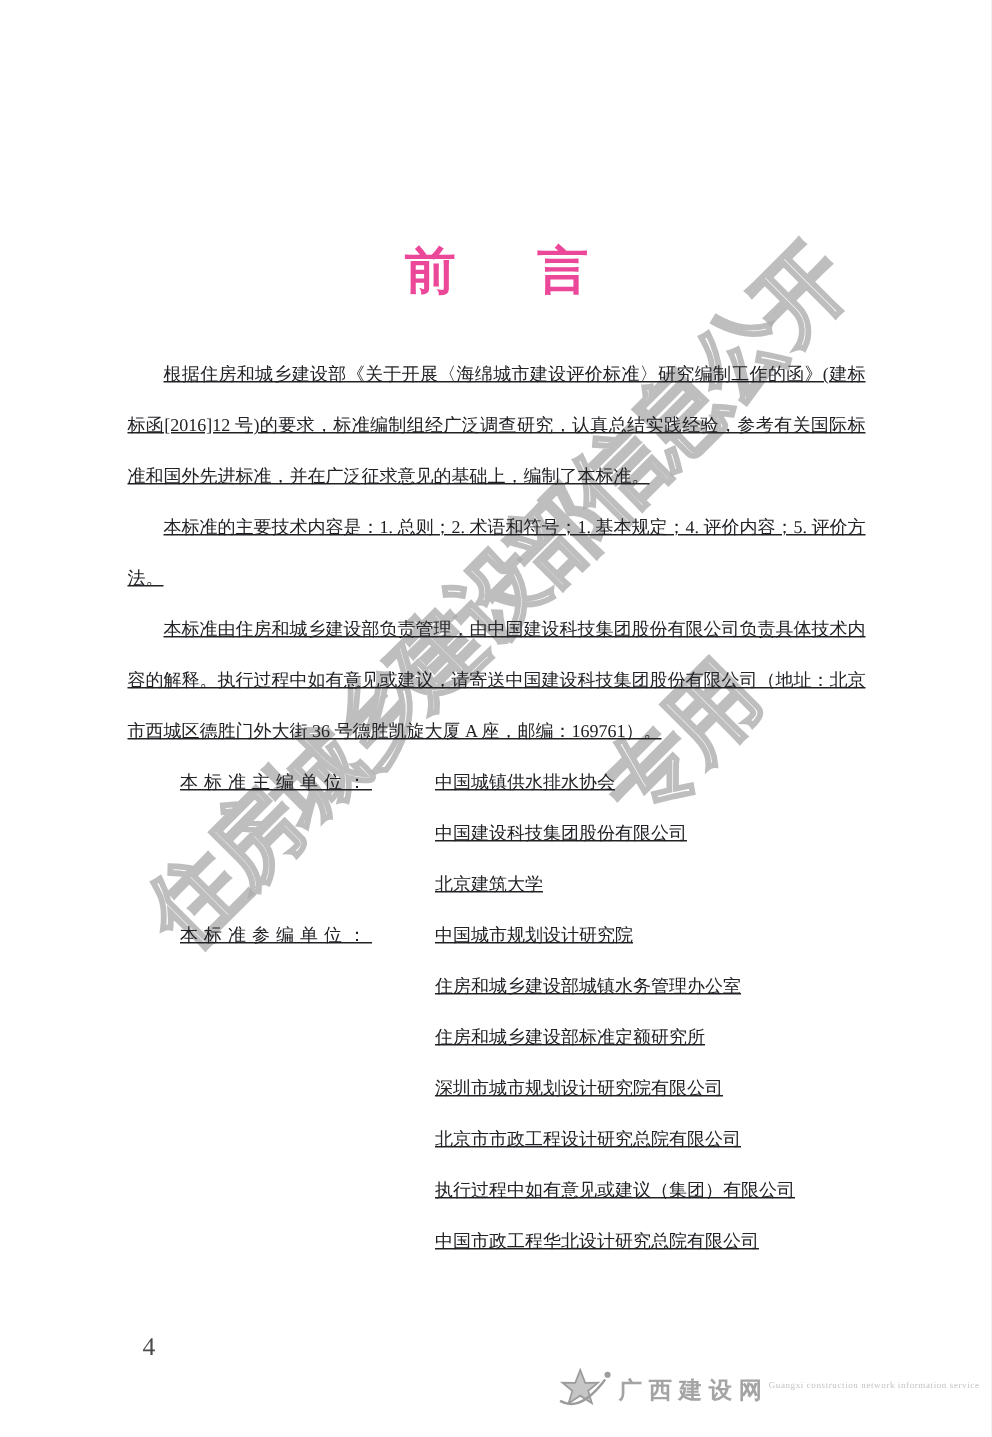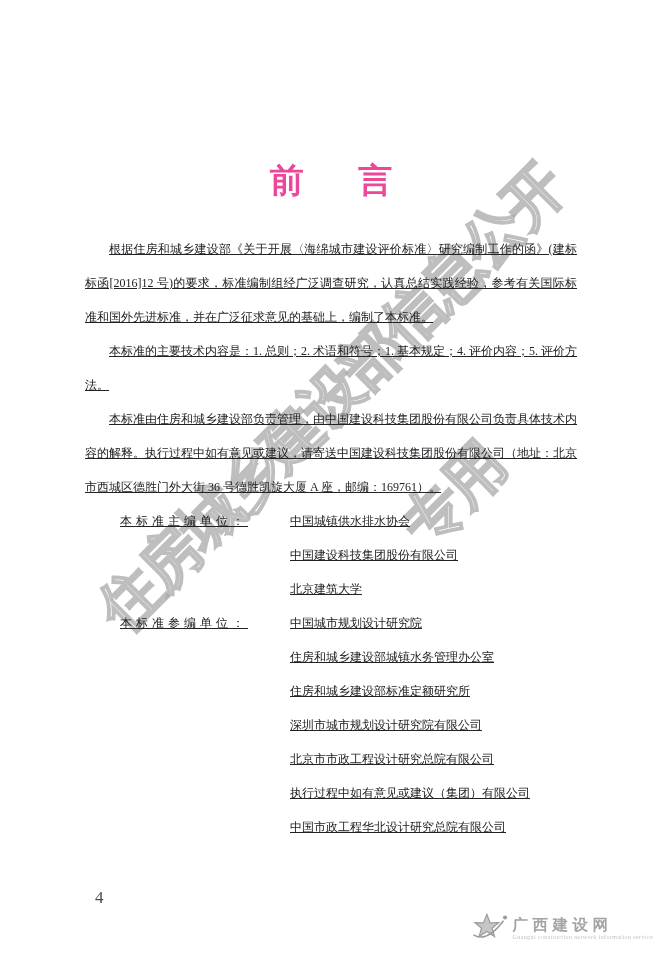--- a/index.html
+++ b/index.html
@@ -87,21 +87,21 @@
     font-size:17px;
     color:#4a4a4a;
   }
   .site-logo{
     position:absolute;z-index:2;
     right:8px;bottom:10px;
     display:flex;align-items:center;
     user-select:none;
   }
   .logo-star{flex:none;margin-right:3px;}
-  .logo-textcol{display:flex;flex-direction:column;line-height:1.05;}
+  .logo-textcol{display:flex;flex-direction:row;line-height:1.05;}
   .logo-name{
     font-size:15.5px;
     letter-spacing:4.5px;
     color:#a4a4a4;
     font-weight:700;
     white-space:nowrap;
   }
   .logo-tagline{
     font-size:6px;
     color:#c2c2c2;

